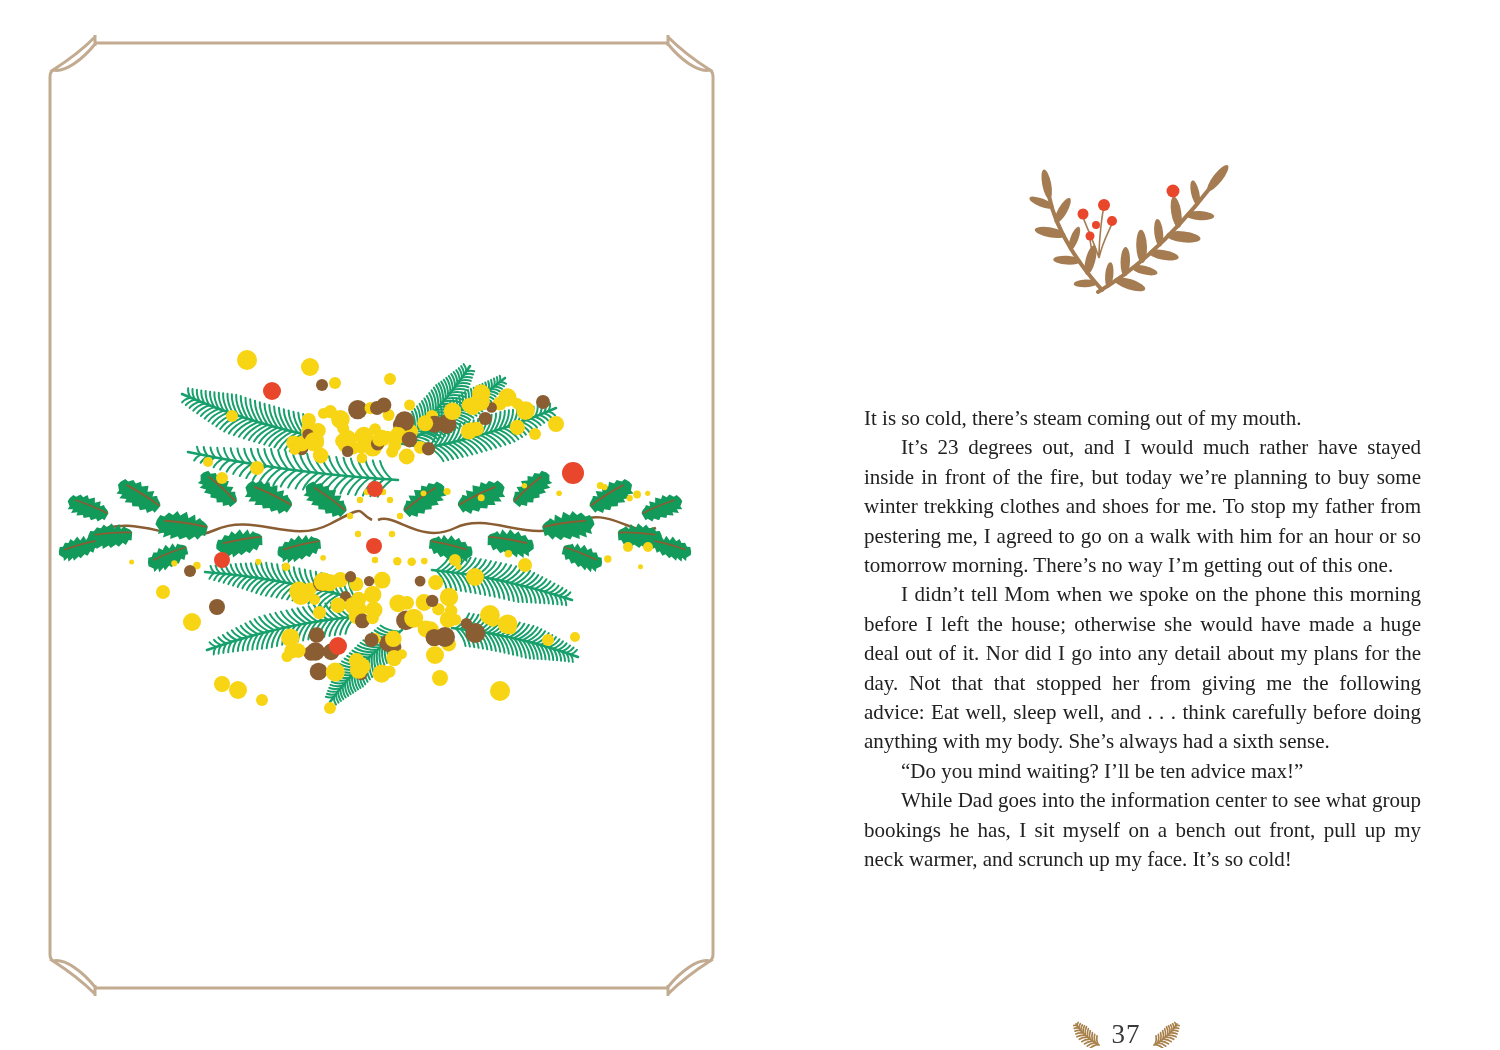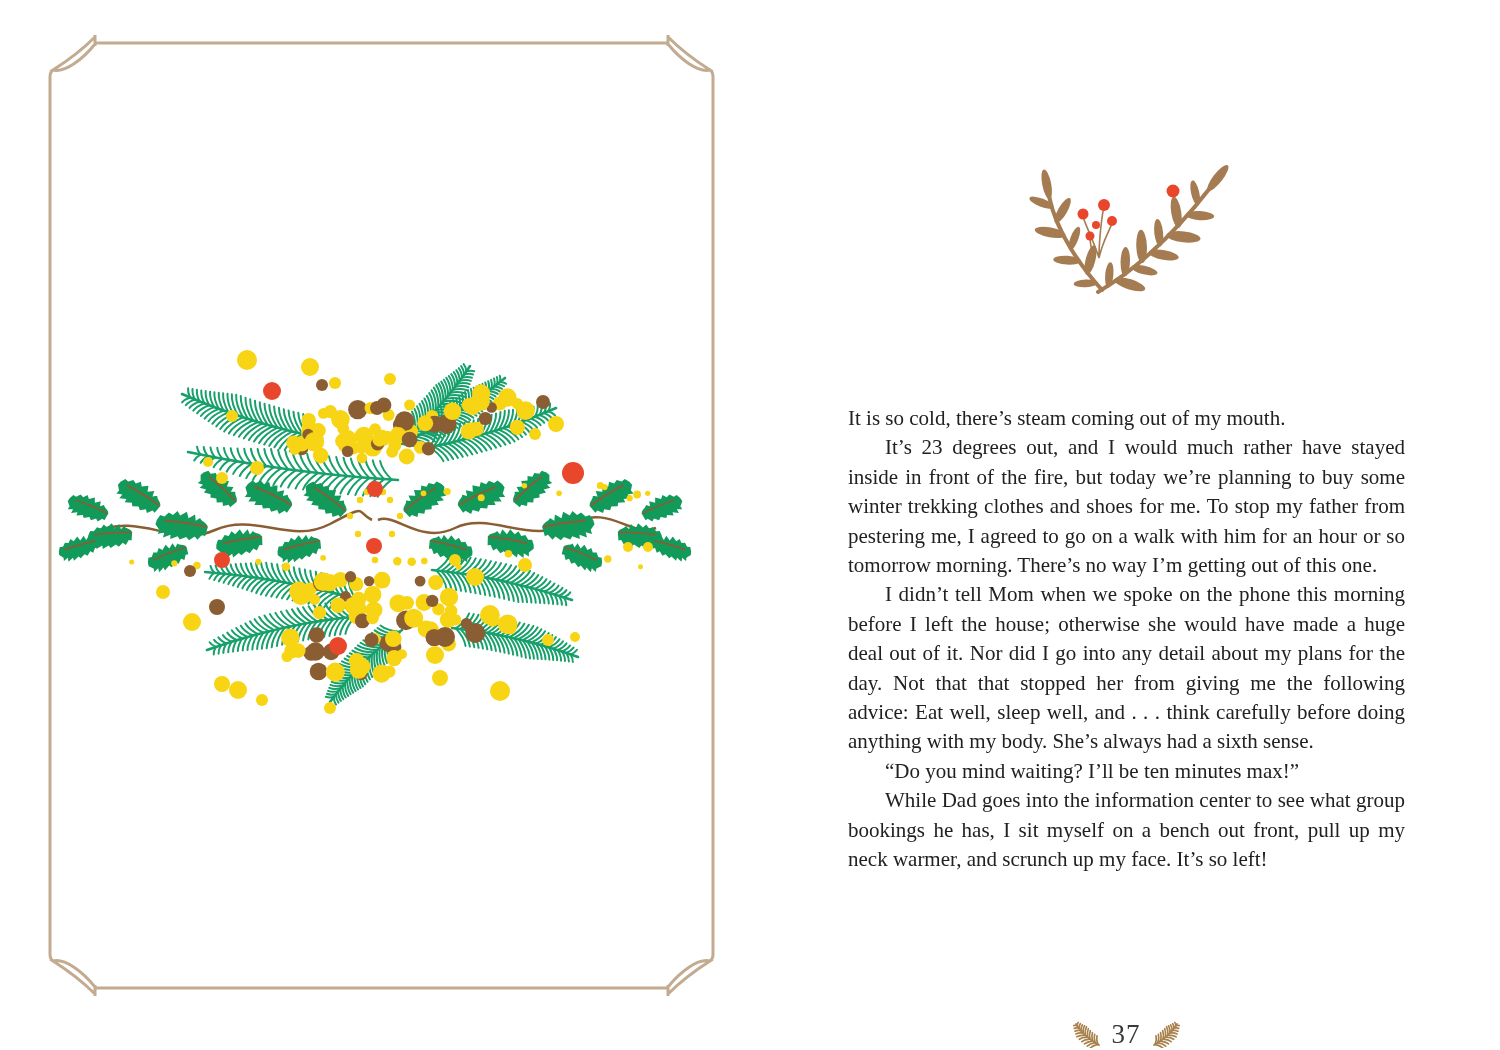--- a/index.html
+++ b/index.html
@@ -5,21 +5,21 @@
   html,body{margin:0;padding:0}
   body{
     width:1500px;height:1050px;position:relative;overflow:hidden;
     background:#ffffff;font-family:"Liberation Serif",serif;
   }
   .page{position:absolute;top:0;height:1050px}
   .page-left{left:0;width:750px}
   .page-right{left:750px;width:750px}
   .abs{position:absolute}
   .body-text{
-    position:absolute;left:98px;top:404px;width:557px;
+    position:absolute;left:114px;top:404px;width:557px;
     font-size:21px;line-height:29.4px;color:#212121;
     text-align:justify;
   }
   .body-text p{margin:0;text-indent:37px}
   .body-text p.first{text-indent:0}
   .footer{
     position:absolute;left:311px;top:964px;width:130px;height:44px;
     display:flex;align-items:center;justify-content:center;gap:9px;margin-top:48px;
   }
   .page-number{font-size:27px;color:#3a3a3a;letter-spacing:1px}
@@ -857,22 +857,22 @@
       <circle cx="1112" cy="221" r="5" fill="#e9472b"></circle>
       <circle cx="1090" cy="236" r="4.5" fill="#e9472b"></circle>
       <circle cx="1096" cy="225" r="4" fill="#e9472b"></circle>
       <circle cx="1173" cy="191" r="6.5" fill="#e9472b"></circle>
     </svg>
 
   <div class="body-text">
     <p class="first">It is so cold, there’s steam coming out of my mouth.</p>
     <p>It’s 23 degrees out, and I would much rather have stayed inside in front of the fire, but today we’re planning to buy some winter trekking clothes and shoes for me. To stop my father from pestering me, I agreed to go on a walk with him for an hour or so tomorrow morning. There’s no way I’m getting out of this one.</p>
     <p>I didn’t tell Mom when we spoke on the phone this morning before I left the house; otherwise she would have made a huge deal out of it. Nor did I go into any detail about my plans for the day. Not that that stopped her from giving me the following advice: Eat well, sleep well, and . . . think carefully before doing anything with my body. She’s always had a sixth sense.</p>
-    <p>“Do you mind waiting? I’ll be ten minutes max!”</p>
-    <p>While Dad goes into the information center to see what group bookings he has, I sit myself on a bench out front, pull up my neck warmer, and scrunch up my face. It’s so left!</p>
+    <p>“Do you mind waiting? I’ll be ten advice max!”</p>
+    <p>While Dad goes into the information center to see what group bookings he has, I sit myself on a bench out front, pull up my neck warmer, and scrunch up my face. It’s so cold!</p>
   </div>
 
   <div class="footer">
     <svg id="sprig-left" width="30" height="27" viewBox="0 0 30 27">
         <path d="M3,3 Q11.80292254391467,16.453941975712503 26,24" fill="none" stroke="#a8814c" stroke-width="1.8" stroke-linecap="round"></path>
         <path d="M4.075769662953575,4.59320465486037 Q2.064897933586983,4.090351068515788 0.7404326646362014,4.572704224248946" fill="none" stroke="#a8814c" stroke-width="1.7" stroke-linecap="round"></path>
         <path d="M4.075769662953575,4.59320465486037 Q4.3006819528905655,2.5326510149129176 5.212000703243367,1.4573041170432068" fill="none" stroke="#a8814c" stroke-width="1.7" stroke-linecap="round"></path>
         <path d="M5.955025579804263,7.15401960307152 Q3.1238241871664663,6.592885774205899 1.3149657314741026,7.354758149231169" fill="none" stroke="#a8814c" stroke-width="1.7" stroke-linecap="round"></path>
         <path d="M5.955025579804263,7.15401960307152 Q6.126195163496369,4.2728265388722 7.319707684133908,2.7146396785637723" fill="none" stroke="#a8814c" stroke-width="1.7" stroke-linecap="round"></path>
         <path d="M7.942164594898365,9.596676872254172 Q4.281457148996084,9.060577930872062 2.014759052906845,10.152406213542006" fill="none" stroke="#a8814c" stroke-width="1.7" stroke-linecap="round"></path>

